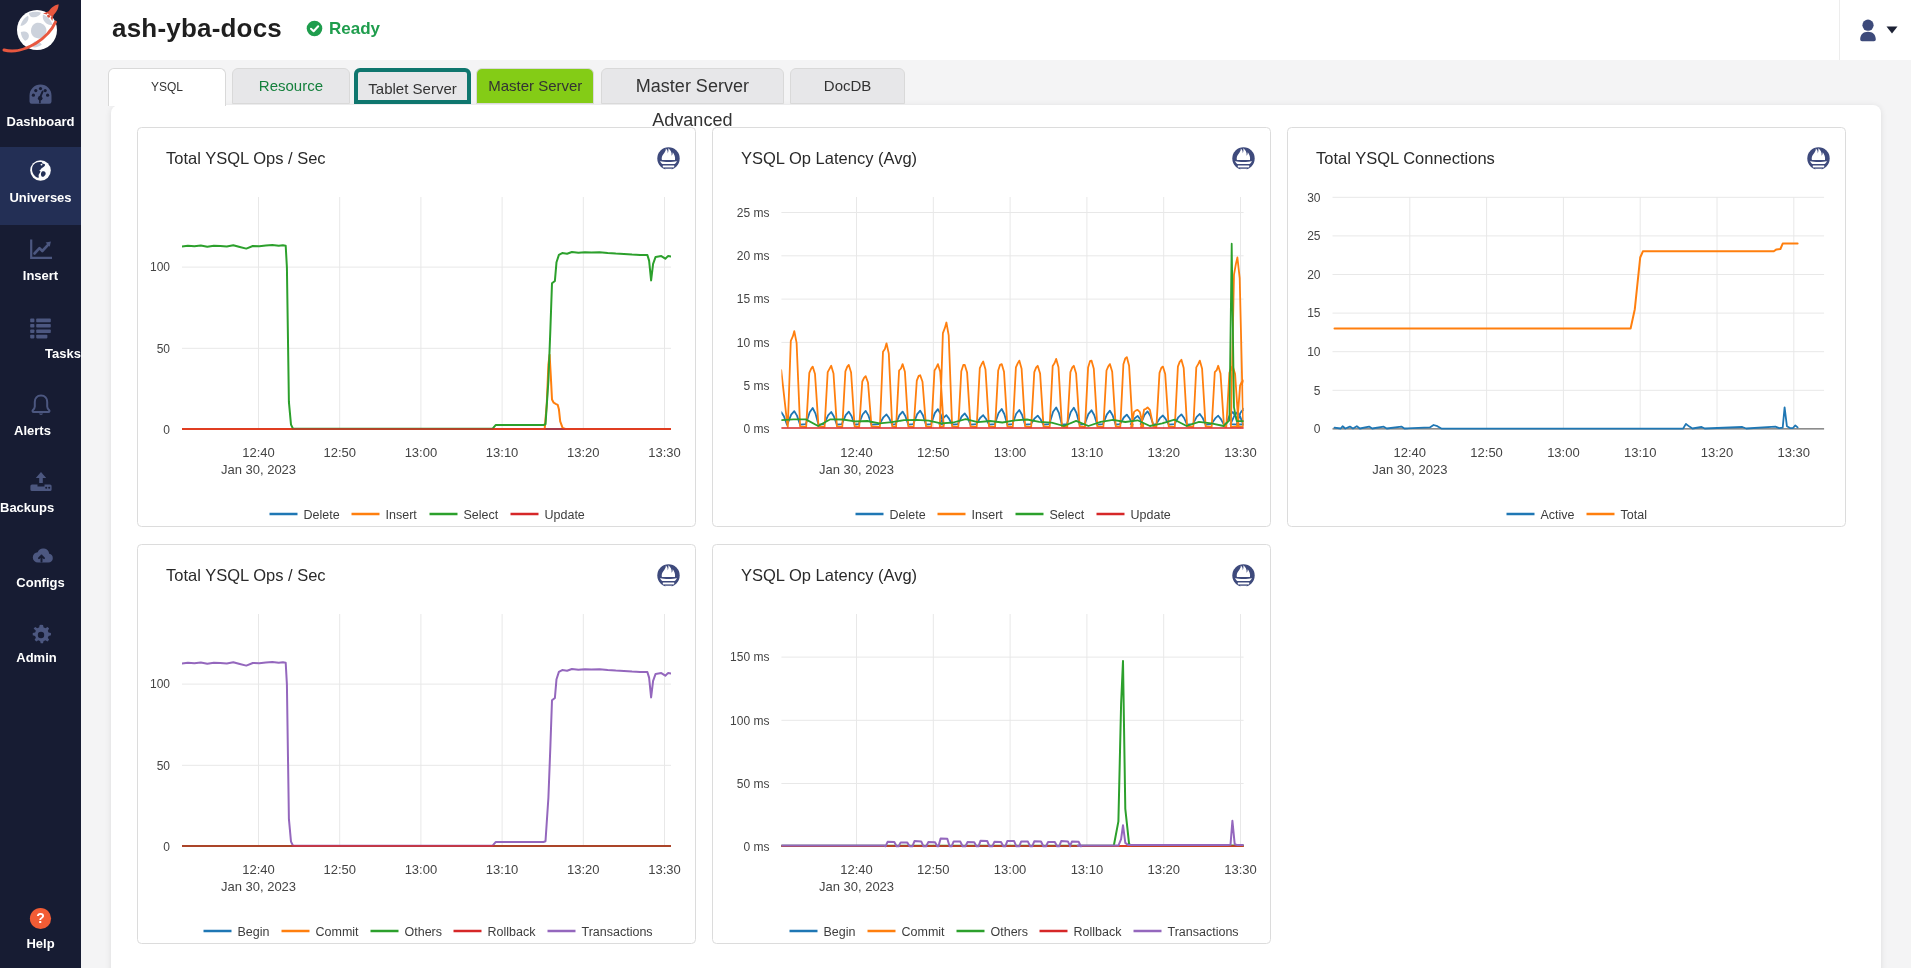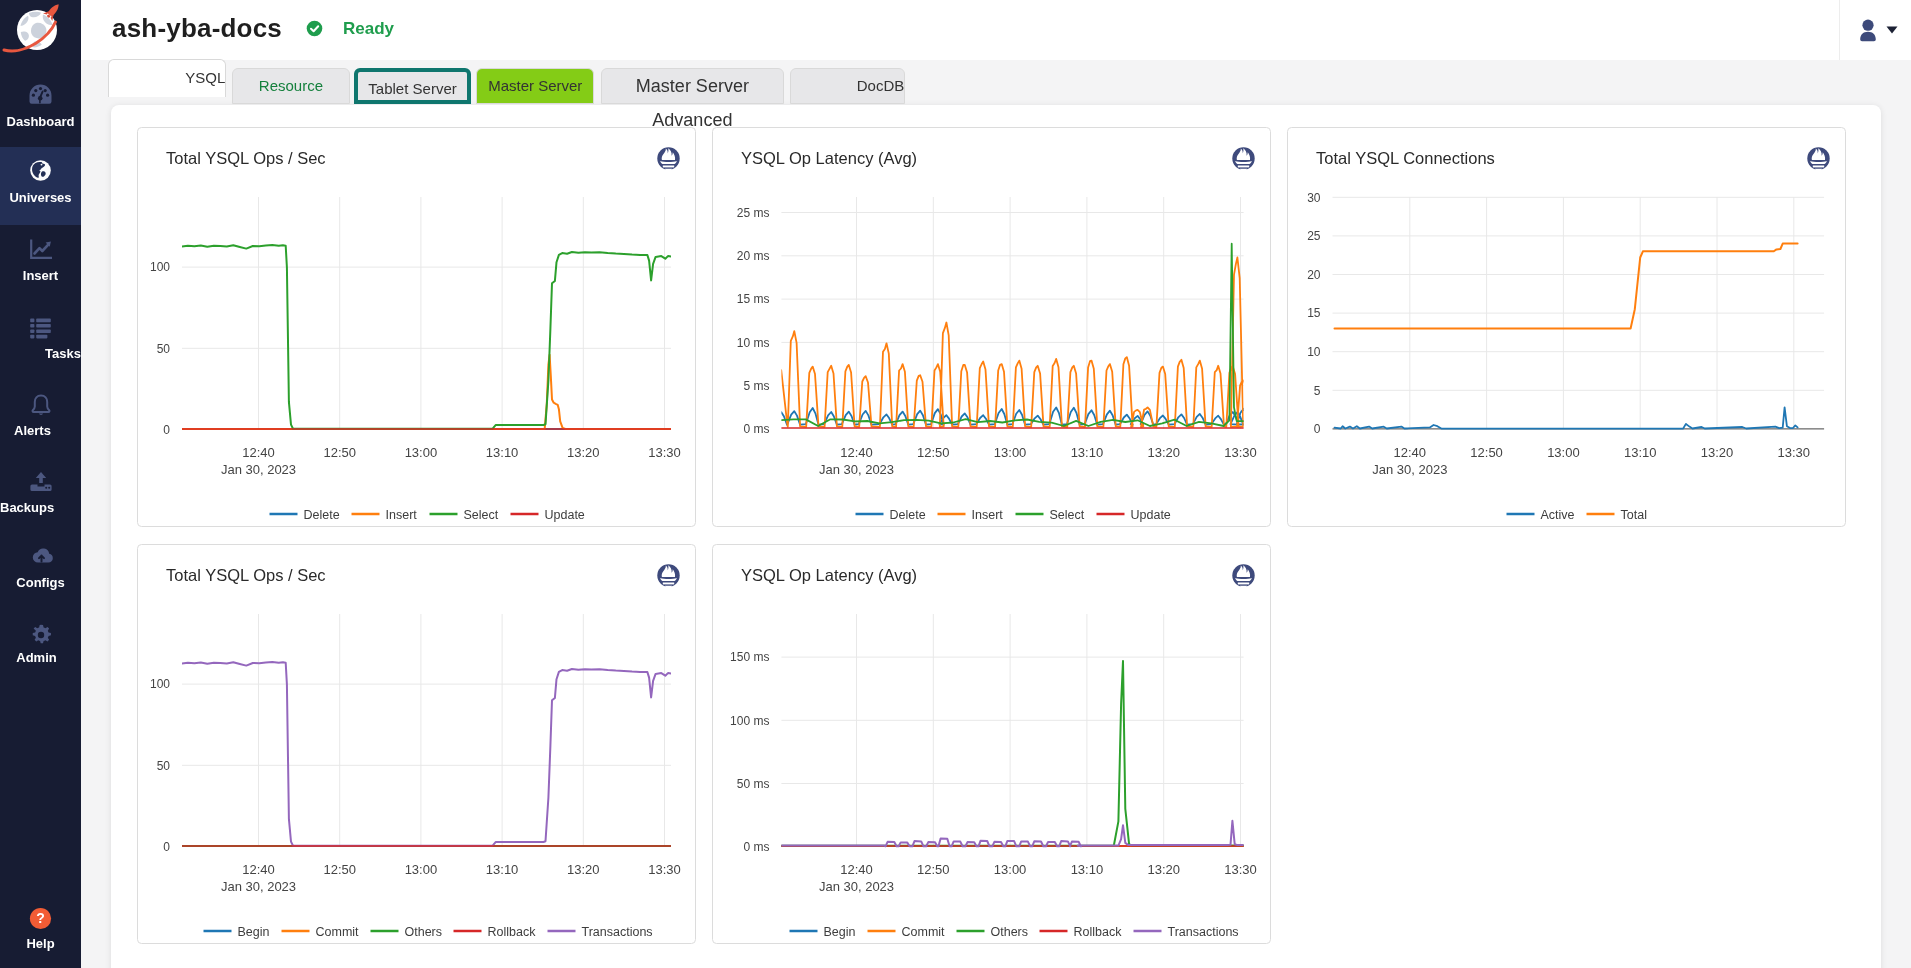--- a/index.html
+++ b/index.html
@@ -2,39 +2,39 @@
 <html><head><meta charset="utf-8"><style>
 *{margin:0;padding:0}
 body{width:1911px;height:968px;font-family:"Liberation Sans",sans-serif;background:#f4f4f5;overflow:hidden}
 </style></head>
 <body>
 <div style="position:fixed;left:81px;top:0;width:1830px;height:60px;background:#fff">
 <div style="position:absolute;left:31px;top:13px;font-size:26px;font-weight:bold;color:#1f1f1f;letter-spacing:0.2px">ash-yba-docs</div>
 <div style="position:absolute;left:225px;top:19px;font-size:17px;font-weight:bold;color:#1f9d4d"><svg width="17" height="17" viewBox="0 0 17 17" style="vertical-align:-3px">
         <circle cx="8.5" cy="8.5" r="7.8" fill="#1f9d4d"></circle>
         <path d="M5 8.7 L7.6 11.2 L12.2 6.2" stroke="#fff" stroke-width="2" fill="none" stroke-linecap="round" stroke-linejoin="round"></path>
-      </svg><span style="margin-left:20px">Ready</span></div>
+      </svg><span style="margin-left:6px">Ready</span></div>
 <div style="position:absolute;left:1758px;top:0;width:1px;height:60px;background:#ededed"></div>
 <div style="position:absolute;left:1772px;top:15px"><svg width="30" height="30" viewBox="0 0 30 30">
         <circle cx="15" cy="10.2" r="5.6" fill="#3d4a7a"></circle>
         <path d="M7.2 24.5 C7.2 19.5 10.5 16.8 15 16.8 C19.5 16.8 22.8 19.5 22.8 24.5 A1.8 1.8 0 0 1 21 26.3 L9 26.3 A1.8 1.8 0 0 1 7.2 24.5 Z" fill="#3d4a7a"></path>
       </svg></div>
 <div style="position:absolute;left:1805px;top:26px">
       <svg width="12" height="8" viewBox="0 0 12 8" style="display:block">
         <path d="M0.5 0.5 L11.5 0.5 L6 7.5 Z" fill="#1c2134"></path>
       </svg>
     </div>
 </div>
 <div style="position:absolute;left:110.5px;top:105px;width:1770px;height:880px;background:#fff;border-radius:8px;box-shadow:0 1px 6px rgba(0,0,0,0.10)"></div>
-<div style="position:absolute;left:107.7px;top:59px;width:118.6px;height:38px;background:#fff;border:1px solid #d9d9d9;border-bottom:none;border-radius:6px 6px 0 0;z-index:5;box-sizing:border-box;text-align:right;line-height:36px;font-size:15px;color:#333">YSQL</div>
+<div style="position:absolute;left:107.7px;top:68px;width:118.6px;height:38px;background:#fff;border:1px solid #d9d9d9;border-bottom:none;border-radius:6px 6px 0 0;z-index:5;box-sizing:border-box;text-align:center;line-height:36px;font-size:12px;color:#333">YSQL</div>
 <div style="position:absolute;left:232.1px;top:68px;width:117.7px;height:36px;background:#e7e7e9;border:1px solid #d9d9d9;border-radius:6px 6px 0 0;box-sizing:border-box;text-align:center;line-height:34px;font-size:15px;color:#15803d">Resource</div>
 <div style="position:absolute;left:354.4px;top:68px;width:116.3px;height:36px;background:#e7e7e9;border:4px solid #0f766e;border-radius:6px 6px 0 0;box-sizing:border-box;text-align:center;line-height:34px;font-size:15px;color:#333">Tablet Server</div>
 <div style="position:absolute;left:476.2px;top:68px;width:118.2px;height:36px;background:#84cc16;border:1px solid #d9d9d9;border-radius:6px 6px 0 0;box-sizing:border-box;text-align:center;line-height:34px;font-size:15px;color:#333">Master Server</div>
 <div style="position:absolute;left:600.7px;top:68px;width:183.4px;height:36px;background:#e7e7e9;border:1px solid #d9d9d9;border-radius:6px 6px 0 0;box-sizing:border-box;text-align:center;line-height:34px;font-size:18px;color:#333">Master Server Advanced</div>
-<div style="position:absolute;left:789.9px;top:68px;width:115.4px;height:36px;background:#e7e7e9;border:1px solid #d9d9d9;border-radius:6px 6px 0 0;box-sizing:border-box;text-align:right;line-height:34px;font-size:15px;color:#333">DocDB</div>
+<div style="position:absolute;left:789.9px;top:68px;width:115.4px;height:36px;background:#e7e7e9;border:1px solid #d9d9d9;border-radius:6px 6px 0 0;box-sizing:border-box;text-align:center;line-height:34px;font-size:15px;color:#333">DocDB</div>
 <div style="position:absolute;left:136.5px;top:127px;width:559px;height:400px"><svg width="559" height="400" viewBox="0 0 559 400" font-family="&quot;Liberation Sans&quot;,sans-serif">
       <rect x="0.5" y="0.5" width="558" height="399" rx="4" fill="#fff" stroke="#dcdcdc"></rect>
       <text x="29" y="37" font-size="16.5" fill="#2a2a2a">Total YSQL Ops / Sec</text>
       <g transform="translate(531.5,31.5)">
 <circle r="11.2" fill="#3e4a7c"></circle>
 <path d="M -6.6,1.4 C -7.3,-2.0 -5.5,-4.0 -4.1,-5.8 C -3.0,-7.2 -2.6,-8.3 -2.7,-9.9 C -1.3,-8.8 -0.6,-7.0 -0.8,-5.2 C -0.1,-6.4 0.2,-8.3 -0.3,-10.2 C 2.2,-8.5 3.6,-5.6 3.1,-2.7 C 3.9,-3.6 4.3,-5.1 4.2,-6.3 C 5.7,-4.4 7.1,-1.4 6.5,1.4 Z" fill="#fff"></path>
 <path d="M -8.3,2.5 C -4.5,3.9 4.5,3.9 8.3,2.5 C 7.9,4.5 6.5,5.6 5.0,5.6 L -5.0,5.6 C -6.5,5.6 -7.9,4.5 -8.3,2.5 Z" fill="#fff"></path>
 <rect x="-5.7" y="7.0" width="11.4" height="1.9" fill="#fff"></rect>
 <path d="M -3.7,10.3 L 3.7,10.3 C 3.2,11.5 1.8,12.2 0,12.2 C -1.8,12.2 -3.2,11.5 -3.7,10.3 Z" fill="#fff"></path>
 </g>

